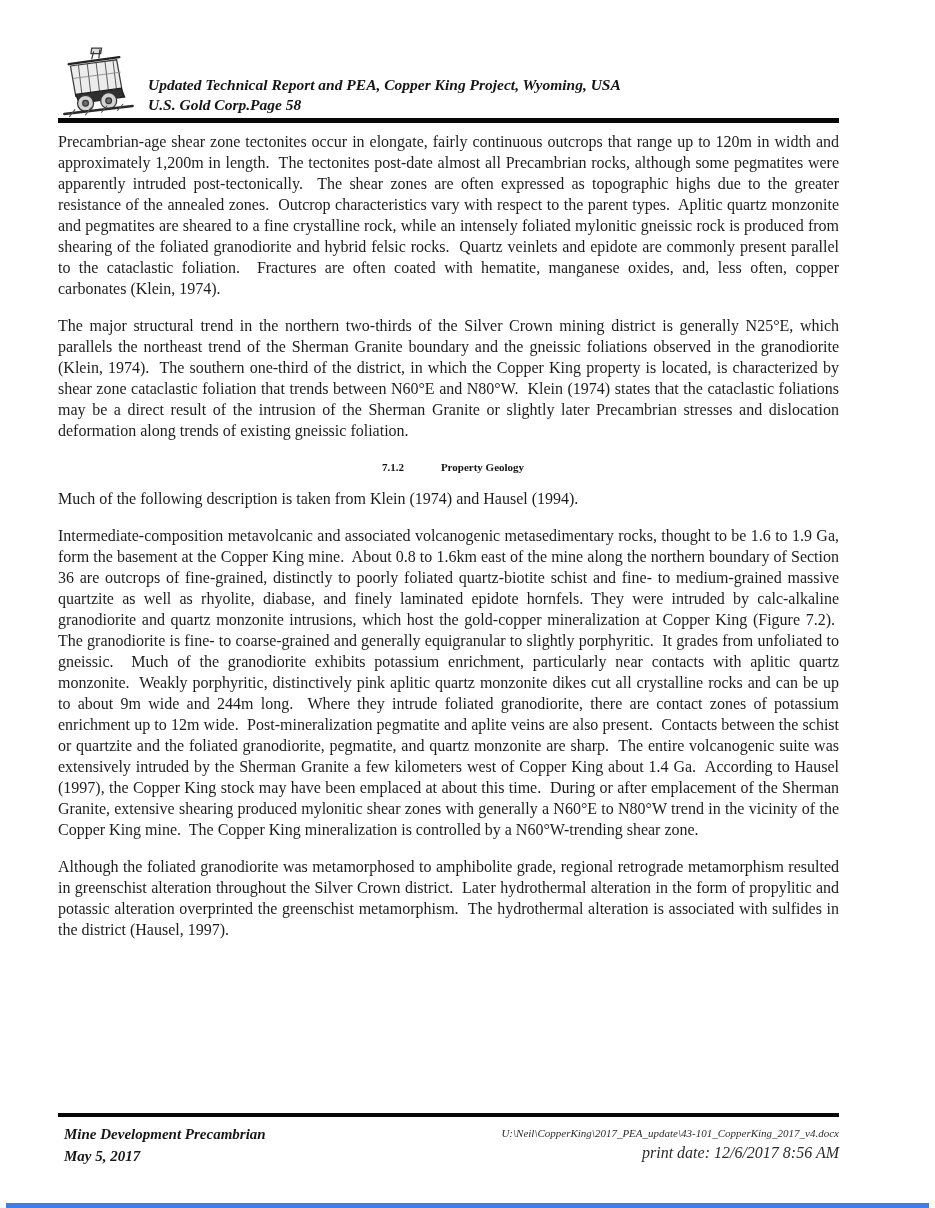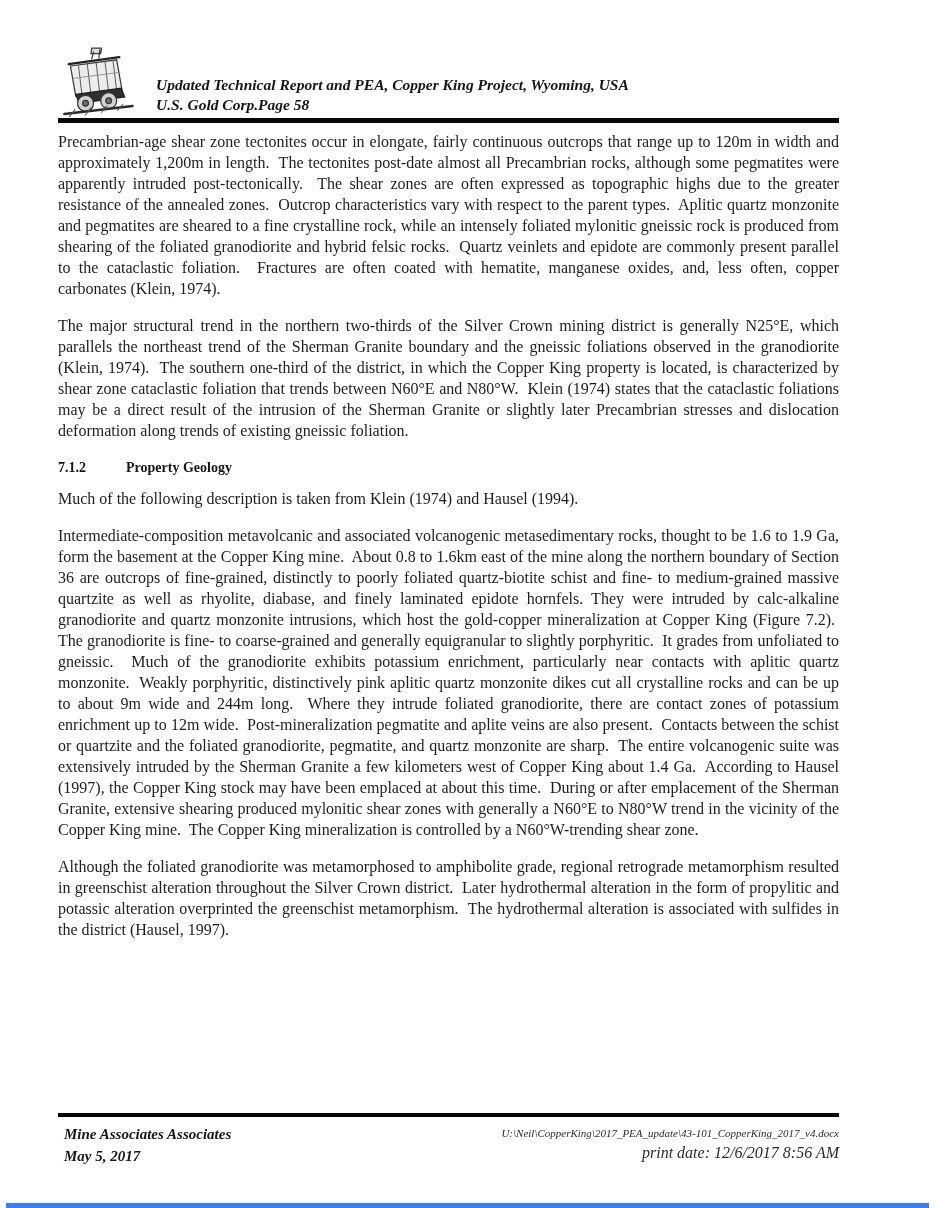--- a/index.html
+++ b/index.html
@@ -13,21 +13,20 @@
     overflow: hidden;
   }
 
   
   .header {
     display: flex;
     align-items: flex-start;
     margin: 46px 0 0 58px;
     width: 781px;
     height: 72px;
-    gap: 8px;
   }
   .logo-wrap { width: 80px; height: 72px; flex: 0 0 auto; }
   .logo-wrap svg { width: 80px; height: 72px; display: block; }
   .header-text {
     flex: 1;
     align-self: flex-end;
     margin-left: 10px;
     padding-bottom: 3px;
     font-weight: bold;
     font-style: italic;
@@ -48,24 +47,24 @@
   .content {
     margin: 8px 0 0 58px;
     width: 781px;
     font-size: 16px;
     line-height: 21px;
     text-align: justify;
     color: #1d1d1d;
   }
   .content p { margin: 0 0 16px 0; }
   .section-heading {
-    font-size: 14px;
+    font-size: 11px;
     line-height: 21px;
     font-weight: bold;
-    text-align: left;
+    text-align: center;
     margin: 0 0 10px 0;
     color: #151515;
   }
   .section-heading .sec-num { display: inline-block; min-width: 40px; margin-right: 28px; }
 
   
   .footer {
     position: absolute;
     left: 58px;
     top: 1113px;
@@ -143,21 +142,21 @@
     </h2>
     <p>Much of the following description is taken from Klein (1974) and Hausel (1994).</p>
     <p>Intermediate-composition metavolcanic and associated volcanogenic metasedimentary rocks, thought to be 1.6 to 1.9 Ga, form the basement at the Copper King mine.&nbsp; About 0.8 to 1.6km east of the mine along the northern boundary of Section 36 are outcrops of fine-grained, distinctly to poorly foliated quartz-biotite schist and fine- to medium-grained massive quartzite as well as rhyolite, diabase, and finely laminated epidote hornfels. They were intruded by calc-alkaline granodiorite and quartz monzonite intrusions, which host the gold-copper mineralization at Copper King (Figure 7.2).&nbsp; The granodiorite is fine- to coarse-grained and generally equigranular to slightly porphyritic.&nbsp; It grades from unfoliated to gneissic.&nbsp; Much of the granodiorite exhibits potassium enrichment, particularly near contacts with aplitic quartz monzonite.&nbsp; Weakly porphyritic, distinctively pink aplitic quartz monzonite dikes cut all crystalline rocks and can be up to about 9m wide and 244m long.&nbsp; Where they intrude foliated granodiorite, there are contact zones of potassium enrichment up to 12m wide.&nbsp; Post-mineralization pegmatite and aplite veins are also present.&nbsp; Contacts between the schist or quartzite and the foliated granodiorite, pegmatite, and quartz monzonite are sharp.&nbsp; The entire volcanogenic suite was extensively intruded by the Sherman Granite a few kilometers west of Copper King about 1.4 Ga.&nbsp; According to Hausel (1997), the Copper King stock may have been emplaced at about this time.&nbsp; During or after emplacement of the Sherman Granite, extensive shearing produced mylonitic shear zones with generally a N60°E to N80°W trend in the vicinity of the Copper King mine.&nbsp; The Copper King mineralization is controlled by a N60°W-trending shear zone.</p>
     <p>Although the foliated granodiorite was metamorphosed to amphibolite grade, regional retrograde metamorphism resulted in greenschist alteration throughout the Silver Crown district.&nbsp; Later hydrothermal alteration in the form of propylitic and potassic alteration overprinted the greenschist metamorphism.&nbsp; The hydrothermal alteration is associated with sulfides in the district (Hausel, 1997).</p>
   </div>
 
   <div class="footer">
     <div class="rule-footer"></div>
     <div class="footer-row">
       <div class="footer-left">
-        <div>Mine Associates Associates</div>
+        <div>Mine Development Precambrian</div>
         <div>May 5, 2017</div>
       </div>
       <div class="footer-right">
         <div class="footer-path">U:\Neil\CopperKing\2017_PEA_update\43-101_CopperKing_2017_v4.docx</div>
         <div class="footer-print">print date: 12/6/2017 8:56 AM</div>
       </div>
     </div>
   </div>
 
   <div class="accent-bar" style="background: rgb(62, 126, 232);"></div>

